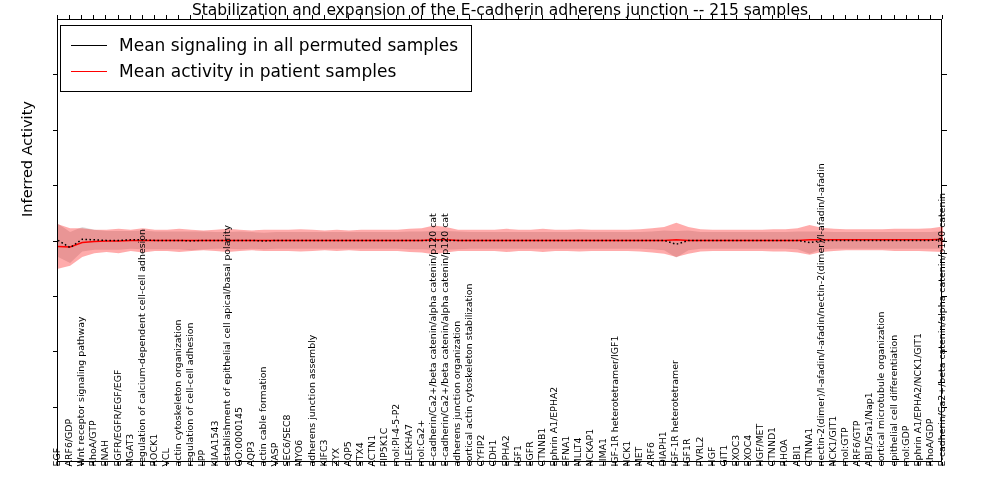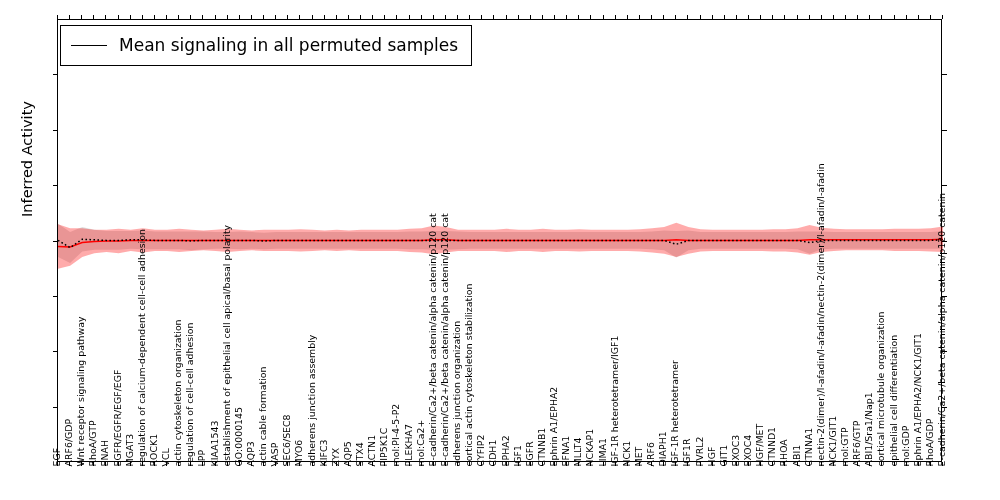--- a/index.html
+++ b/index.html
@@ -43,20 +43,21 @@
 
   
   .canvas{position:absolute;left:0;top:0;width:885px;height:443px;}
   .canvas svg{display:block;width:100%;height:100%;}
 </style>
 </head>
 <body>
 
 <div id="root">
 
+  <div class="title">Stabilization and expansion of the E-cadherin adherens junction -- 215 samples</div>
 
   <div class="plot-frame">
     <div class="canvas">
       <svg id="chart-svg" viewBox="0 0 885 443" preserveAspectRatio="none">
           <path d="M0.00,203.78 L12.12,212.09 L24.25,207.10 L36.37,209.87 L48.49,210.98 L60.62,210.98 L72.74,210.98 L84.86,210.42 L96.99,211.53 L109.11,211.53 L121.23,211.53 L133.36,211.53 L145.48,211.53 L157.60,212.09 L169.73,212.09 L181.85,211.53 L193.97,212.09 L206.10,212.64 L218.22,212.09 L230.34,212.09 L242.47,212.09 L254.59,212.09 L266.71,212.09 L278.84,212.09 L290.96,212.09 L303.08,212.09 L315.21,212.09 L327.33,212.09 L339.45,212.09 L351.58,211.53 L363.70,211.53 L375.82,210.98 L387.95,210.98 L400.07,211.53 L412.19,212.09 L424.32,212.09 L436.44,212.09 L448.56,212.09 L460.68,212.09 L472.81,212.09 L484.93,212.09 L497.05,212.09 L509.18,212.09 L521.30,212.09 L533.42,212.09 L545.55,212.09 L557.67,212.09 L569.79,212.09 L581.92,212.09 L594.04,211.53 L606.16,210.42 L618.29,210.98 L630.41,210.42 L642.53,212.09 L654.66,212.09 L666.78,212.09 L678.90,212.09 L691.03,212.09 L703.15,212.09 L715.27,212.09 L727.40,212.09 L739.52,211.53 L751.64,211.53 L763.77,211.53 L775.89,212.09 L788.01,212.09 L800.14,212.09 L812.26,212.09 L824.38,212.09 L836.51,212.09 L848.63,212.09 L860.75,212.09 L872.88,212.09 L885.00,210.98 L885.00,228.70 L872.88,228.70 L860.75,228.70 L848.63,228.70 L836.51,228.70 L824.38,228.70 L812.26,228.70 L800.14,228.70 L788.01,228.70 L775.89,228.70 L763.77,229.25 L751.64,233.68 L739.52,229.25 L727.40,228.70 L715.27,228.70 L703.15,228.70 L691.03,228.70 L678.90,228.70 L666.78,228.70 L654.66,228.70 L642.53,228.70 L630.41,230.36 L618.29,237.56 L606.16,230.36 L594.04,229.25 L581.92,228.70 L569.79,228.70 L557.67,228.70 L545.55,228.70 L533.42,228.70 L521.30,228.70 L509.18,228.70 L497.05,228.70 L484.93,228.70 L472.81,228.70 L460.68,228.70 L448.56,228.70 L436.44,228.70 L424.32,228.70 L412.19,228.70 L400.07,229.25 L387.95,229.81 L375.82,229.81 L363.70,229.25 L351.58,229.25 L339.45,228.70 L327.33,228.70 L315.21,228.70 L303.08,228.70 L290.96,228.70 L278.84,228.70 L266.71,228.70 L254.59,228.70 L242.47,228.70 L230.34,228.70 L218.22,228.70 L206.10,229.25 L193.97,228.70 L181.85,229.25 L169.73,228.70 L157.60,228.70 L145.48,229.25 L133.36,230.36 L121.23,229.25 L109.11,229.25 L96.99,229.25 L84.86,229.25 L72.74,228.70 L60.62,229.81 L48.49,229.81 L36.37,229.81 L24.25,231.47 L12.12,243.10 L0.00,237.00 Z" fill="#000000" fill-opacity="0.13" stroke="none"></path>
           <path d="M0.00,204.33 L12.12,208.21 L24.25,208.21 L36.37,209.87 L48.49,209.87 L60.62,208.76 L72.74,209.87 L84.86,208.21 L96.99,209.87 L109.11,209.87 L121.23,208.76 L133.36,209.87 L145.48,210.42 L157.60,209.87 L169.73,208.76 L181.85,209.87 L193.97,210.42 L206.10,209.87 L218.22,209.87 L230.34,209.87 L242.47,209.32 L254.59,209.87 L266.71,210.42 L278.84,209.87 L290.96,210.42 L303.08,209.87 L315.21,209.87 L327.33,209.87 L339.45,209.87 L351.58,208.76 L363.70,208.21 L375.82,205.44 L387.95,207.10 L400.07,209.87 L412.19,209.87 L424.32,209.87 L436.44,209.87 L448.56,208.76 L460.68,209.87 L472.81,209.87 L484.93,208.76 L497.05,209.87 L509.18,209.87 L521.30,209.32 L533.42,209.87 L545.55,209.87 L557.67,209.87 L569.79,209.87 L581.92,209.32 L594.04,208.21 L606.16,207.10 L618.29,202.67 L630.41,207.10 L642.53,209.32 L654.66,209.87 L666.78,209.87 L678.90,209.87 L691.03,209.87 L703.15,209.87 L715.27,209.32 L727.40,209.32 L739.52,208.21 L751.64,204.89 L763.77,207.66 L775.89,208.76 L788.01,209.32 L800.14,209.32 L812.26,209.32 L824.38,209.32 L836.51,208.76 L848.63,208.76 L860.75,208.76 L872.88,208.21 L885.00,206.55 L885.00,232.02 L872.88,231.47 L860.75,230.91 L848.63,230.91 L836.51,230.91 L824.38,230.36 L812.26,230.36 L800.14,230.36 L788.01,230.36 L775.89,230.91 L763.77,232.02 L751.64,234.79 L739.52,232.58 L727.40,231.47 L715.27,231.47 L703.15,230.91 L691.03,230.91 L678.90,230.91 L666.78,230.91 L654.66,230.91 L642.53,231.47 L630.41,233.68 L618.29,237.01 L606.16,233.68 L594.04,232.58 L581.92,231.47 L569.79,230.91 L557.67,230.91 L545.55,230.91 L533.42,230.91 L521.30,231.47 L509.18,230.91 L497.05,230.91 L484.93,232.02 L472.81,230.91 L460.68,230.91 L448.56,232.02 L436.44,230.91 L424.32,230.91 L412.19,230.91 L400.07,230.91 L387.95,232.58 L375.82,234.24 L363.70,232.58 L351.58,232.02 L339.45,230.91 L327.33,230.91 L315.21,230.91 L303.08,230.91 L290.96,230.36 L278.84,230.91 L266.71,230.36 L254.59,230.91 L242.47,231.47 L230.34,230.91 L218.22,230.91 L206.10,230.91 L193.97,230.36 L181.85,230.91 L169.73,232.02 L157.60,230.91 L145.48,230.36 L133.36,230.91 L121.23,232.02 L109.11,230.91 L96.99,230.91 L84.86,232.58 L72.74,230.91 L60.62,233.13 L48.49,232.02 L36.37,233.13 L24.25,237.01 L12.12,245.87 L0.00,248.63 Z" fill="#ff0000" fill-opacity="0.33" stroke="none"></path>
           <path d="M0.00,226.48 L12.12,227.04 L24.25,222.61 L36.37,221.50 L48.49,220.95 L60.62,220.95 L72.74,220.39 L84.86,220.39 L96.99,220.39 L109.11,220.39 L121.23,220.39 L133.36,220.39 L145.48,220.39 L157.60,220.39 L169.73,220.39 L181.85,220.39 L193.97,220.39 L206.10,220.39 L218.22,220.39 L230.34,220.39 L242.47,220.39 L254.59,220.39 L266.71,220.39 L278.84,220.39 L290.96,220.39 L303.08,220.39 L315.21,220.39 L327.33,220.39 L339.45,220.39 L351.58,220.39 L363.70,220.39 L375.82,219.84 L387.95,219.84 L400.07,220.39 L412.19,220.39 L424.32,220.39 L436.44,220.39 L448.56,220.39 L460.68,220.39 L472.81,220.39 L484.93,220.39 L497.05,220.39 L509.18,220.39 L521.30,220.39 L533.42,220.39 L545.55,220.39 L557.67,220.39 L569.79,220.39 L581.92,220.39 L594.04,220.39 L606.16,220.39 L618.29,219.84 L630.41,220.39 L642.53,220.39 L654.66,220.39 L666.78,220.39 L678.90,220.39 L691.03,220.39 L703.15,220.39 L715.27,220.39 L727.40,220.39 L739.52,220.39 L751.64,219.84 L763.77,219.84 L775.89,219.84 L788.01,219.84 L800.14,219.84 L812.26,219.84 L824.38,219.84 L836.51,219.84 L848.63,219.84 L860.75,219.84 L872.88,219.84 L885.00,219.28" fill="none" stroke="#ff0000" stroke-width="1.5"></path>
           <path d="M0.00,220.39 L12.12,227.59 L24.25,219.28 L36.37,219.84 L48.49,220.39 L60.62,220.39 L72.74,219.84 L84.86,219.84 L96.99,220.39 L109.11,220.39 L121.23,220.39 L133.36,220.95 L145.48,220.39 L157.60,220.39 L169.73,220.39 L181.85,220.39 L193.97,220.39 L206.10,220.95 L218.22,220.39 L230.34,220.39 L242.47,220.39 L254.59,220.39 L266.71,220.39 L278.84,220.39 L290.96,220.39 L303.08,220.39 L315.21,220.39 L327.33,220.39 L339.45,220.39 L351.58,220.39 L363.70,220.39 L375.82,220.39 L387.95,220.39 L400.07,220.39 L412.19,220.39 L424.32,220.39 L436.44,220.39 L448.56,220.39 L460.68,220.39 L472.81,220.39 L484.93,220.39 L497.05,220.39 L509.18,220.39 L521.30,220.39 L533.42,220.39 L545.55,220.39 L557.67,220.39 L569.79,220.39 L581.92,220.39 L594.04,220.39 L606.16,220.39 L618.29,224.27 L630.41,220.39 L642.53,220.39 L654.66,220.39 L666.78,220.39 L678.90,220.39 L691.03,220.39 L703.15,220.39 L715.27,220.39 L727.40,220.39 L739.52,220.39 L751.64,222.61 L763.77,220.39 L775.89,220.39 L788.01,220.39 L800.14,220.39 L812.26,220.39 L824.38,220.39 L836.51,220.39 L848.63,220.39 L860.75,220.39 L872.88,220.39 L885.00,219.84" fill="none" stroke="#000000" stroke-width="1.5" stroke-dasharray="1.6 2.4"></path>
         </svg>
     </div>
@@ -303,15 +304,19 @@
       <div class="xcat" style="left: 885px;">E-cadherin/Ca2+/beta catenin/alpha catenin/p120 catenin</div>
       <div style="position: absolute; left: 885px; top: 462px; width: 1px; height: 4px; background: rgb(0, 0, 0);"></div>
       <div style="position: absolute; left: 885px; top: 15px; width: 1px; height: 4px; background: rgb(0, 0, 0);"></div>
     </div>
 
   <div class="legend">
     <div class="legrow">
       <span class="legline"></span>
       <span class="legtext">Mean signaling in all permuted samples</span>
     </div>
+    <div class="legrow">
+      <span class="legline red"></span>
+      <span class="legtext">Mean activity in patient samples</span>
+    </div>
   </div>
 
 </div>
 
 </body></html>

